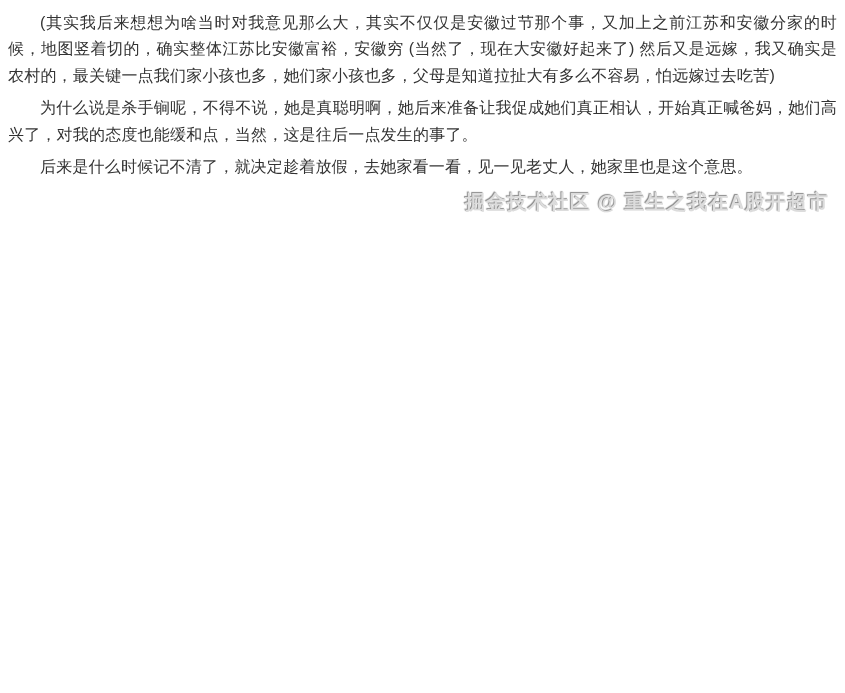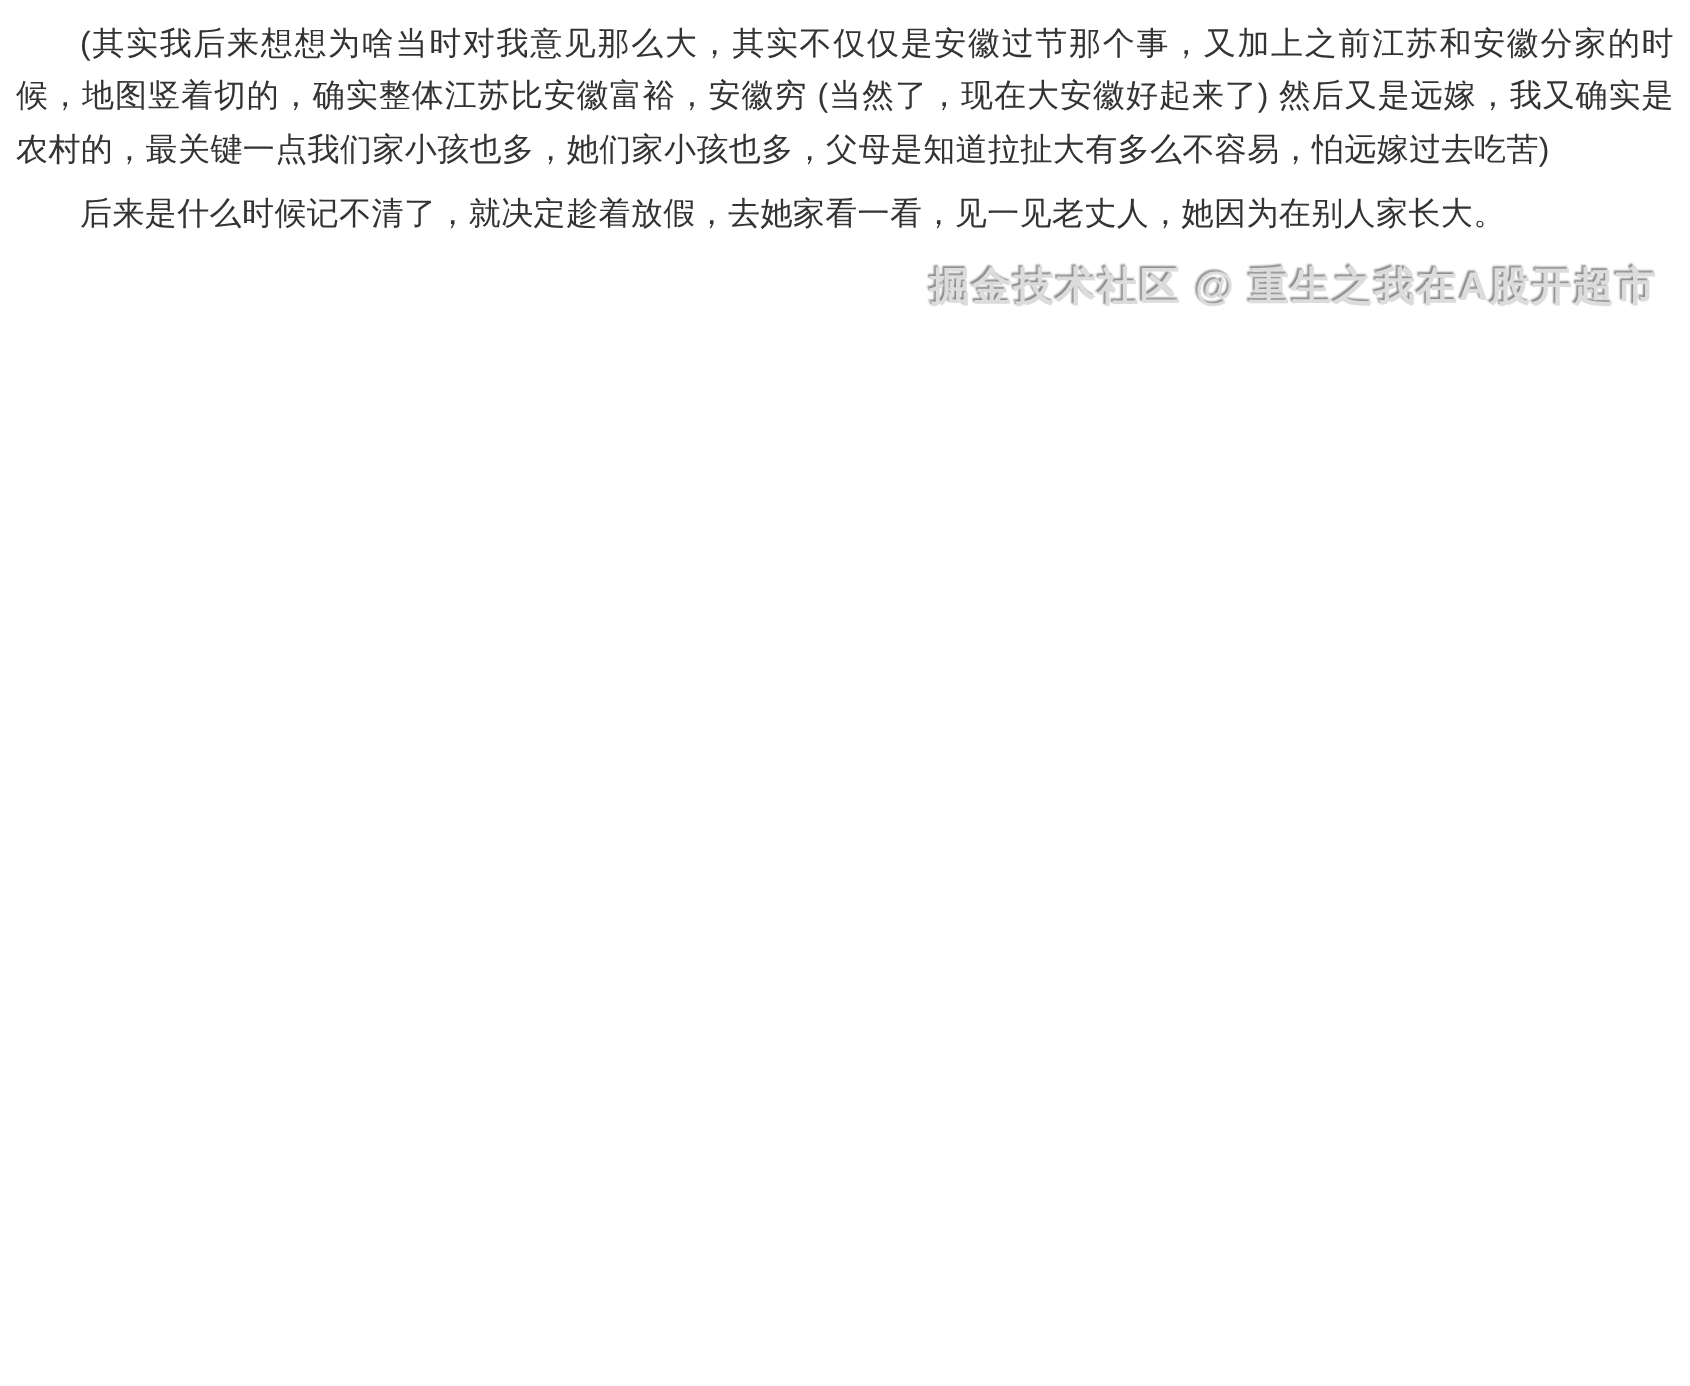--- a/index.html
+++ b/index.html
@@ -36,15 +36,16 @@
     color: #dcdcdc;
     text-shadow: -1px -1px 1px #8a8a8a, 1px 1px 1px #ffffff;
     user-select: none;
   }
 </style>
 </head>
 <body>
 
 <main class="article">
   <p>(其实我后来想想为啥当时对我意见那么大，其实不仅仅是安徽过节那个事，又加上之前江苏和安徽分家的时候，地图竖着切的，确实整体江苏比安徽富裕，安徽穷 (当然了，现在大安徽好起来了) 然后又是远嫁，我又确实是农村的，最关键一点我们家小孩也多，她们家小孩也多，父母是知道拉扯大有多么不容易，怕远嫁过去吃苦)</p>
-  <p>后来是什么时候记不清了，就决定趁着放假，去她家看一看，见一见老丈人，她因为在别人家长大。</p>
+  <p>为什么说是杀手锏呢，不得不说，她是真聪明啊，她后来准备让我促成她们真正相认，开始真正喊爸妈，她们高兴了，对我的态度也能缓和点，当然，这是往后一点发生的事了。</p>
+  <p>后来是什么时候记不清了，就决定趁着放假，去她家看一看，见一见老丈人，她家里也是这个意思。</p>
   <div class="watermark">掘金技术社区 @ 重生之我在A股开超市</div>
 </main>
 
 </body></html>

